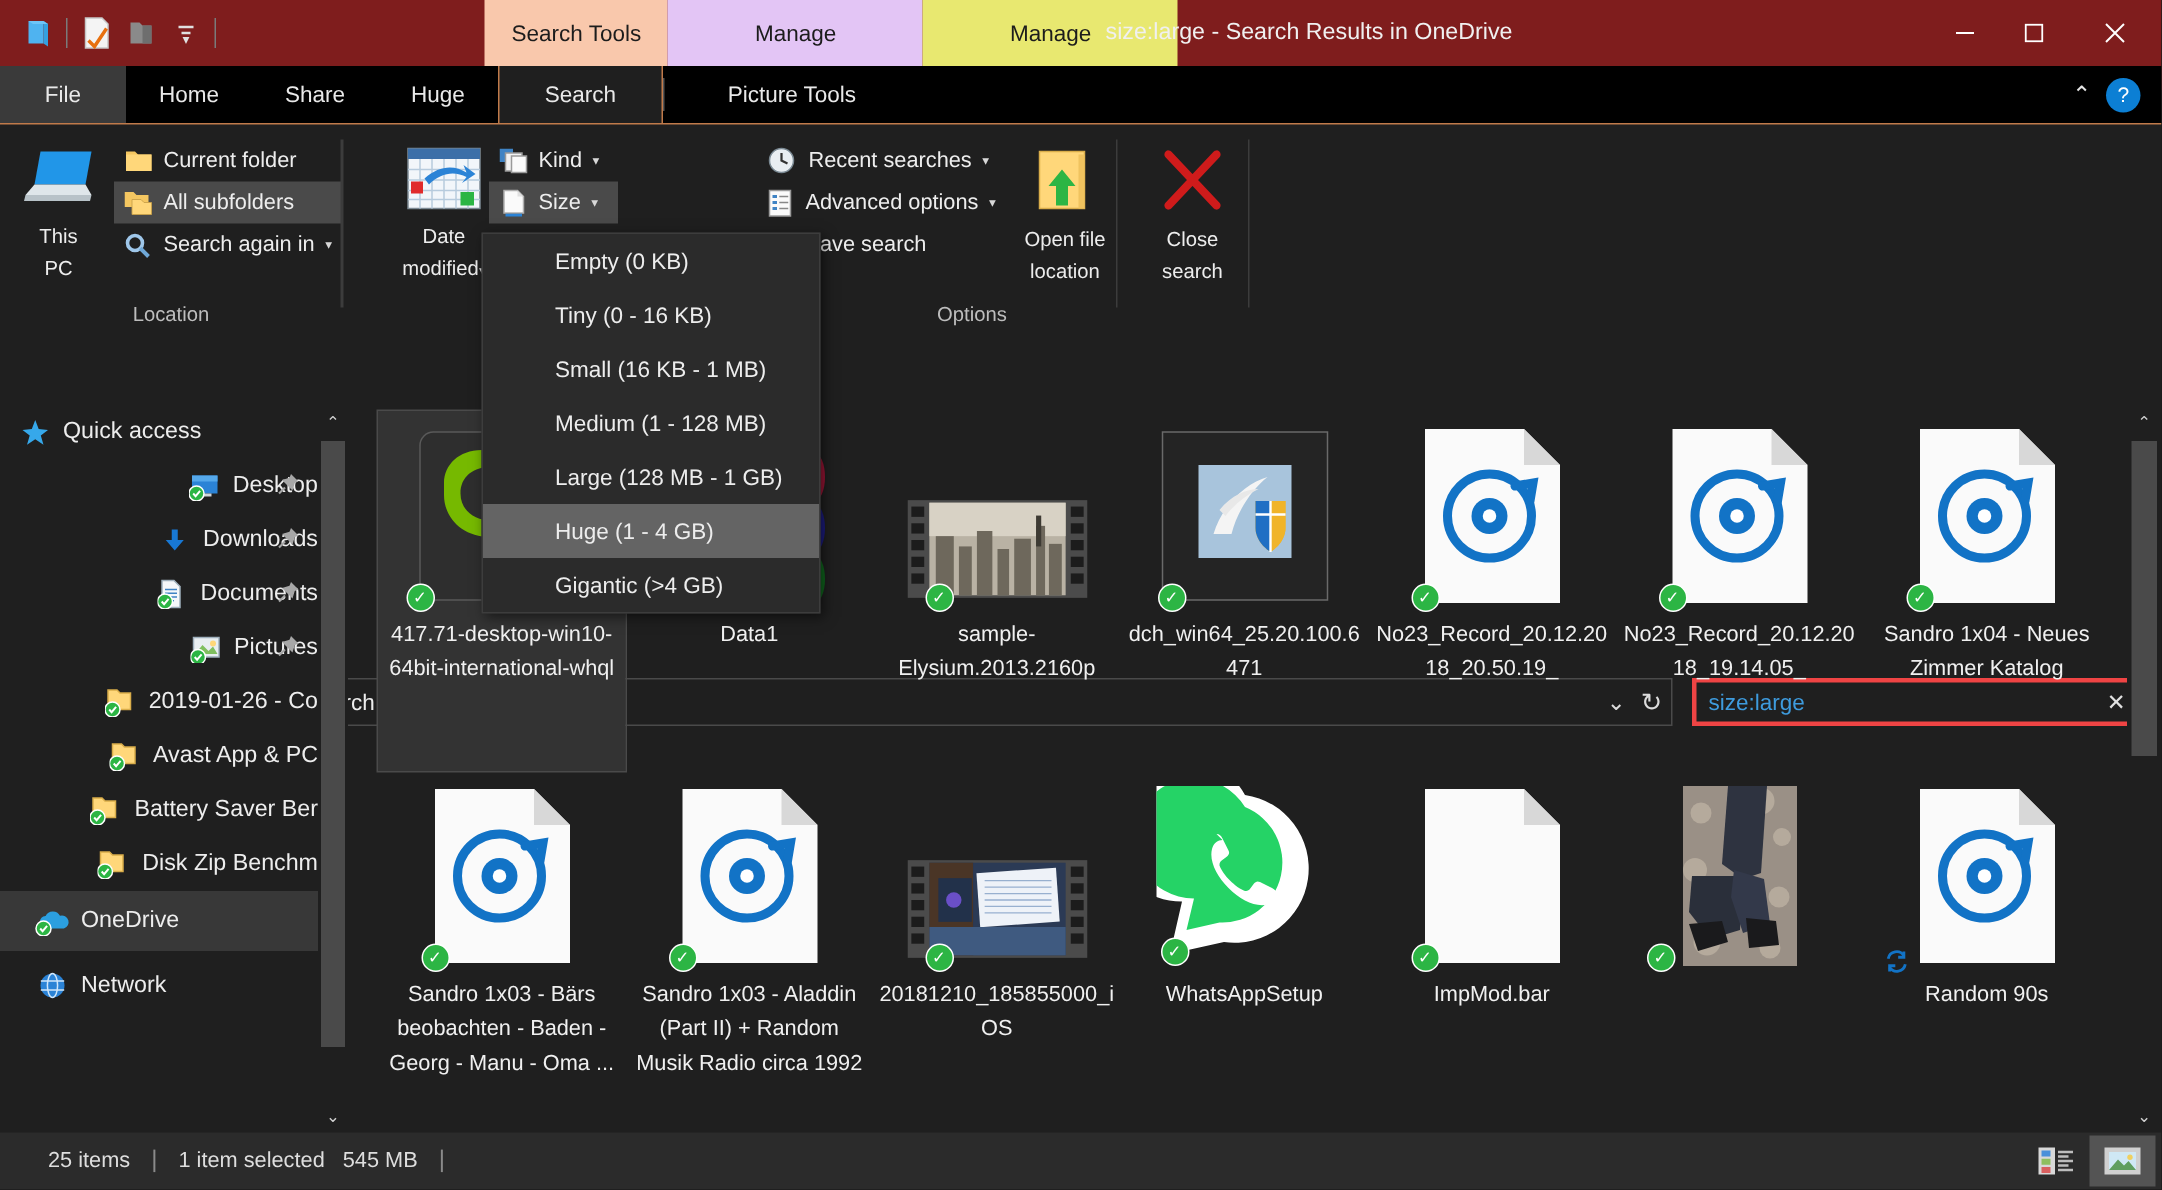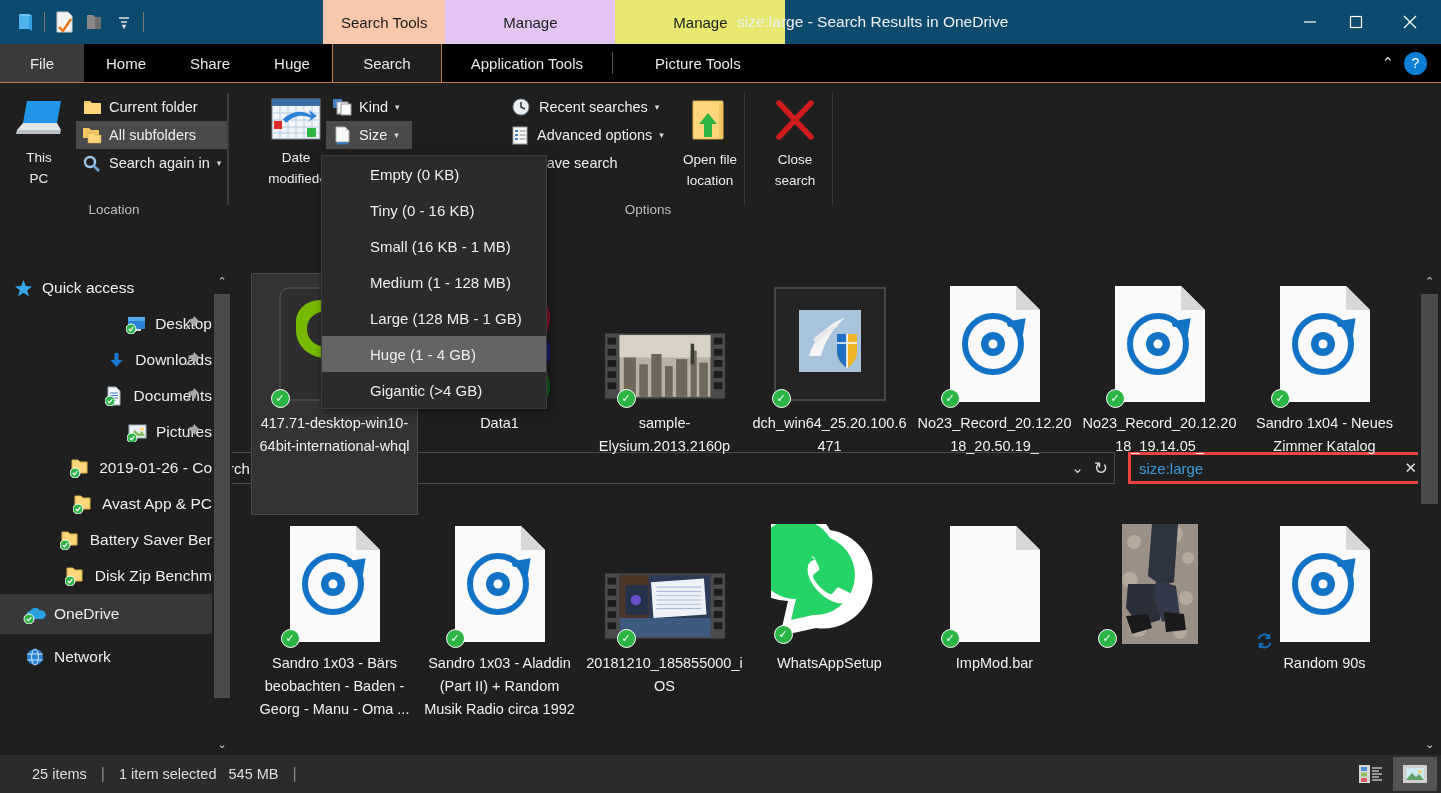--- a/index.html
+++ b/index.html
@@ -8,21 +8,21 @@
     background: #1f1f1f;
     font-family: "Liberation Sans", sans-serif;
     overflow: hidden;
     color: #e8e8e8;
   }
   .win { position: relative; width: 1441px; height: 793px; background:#1f1f1f; }
 
   
   .titlebar {
     position:absolute; left:0; top:0; width:1441px; height:60px;
-    background:#0c4a6e;
+    background:#7f1d1d;
   }
   .qat { position:absolute; left:10px; top:6px; height:32px; display:flex; align-items:center; gap:0px;}
   .qat-ico { width:30px; height:32px; display:flex; align-items:center; justify-content:center; }
   .sep-v { width:1px; height:20px; background:#7a7a7a; margin:0 4px; }
   .ctx-tabs { position:absolute; left:323px; top:0; height:44px; display:flex; }
   .ctx-tab {
     height:44px; display:flex; align-items:center; justify-content:center;
     font-size:15px; color:#1c1c1c; padding:0 18px;
   }
   .ctx-search { background:#f9c8ac; min-width:110px; }
@@ -219,21 +219,20 @@
       </div>
     </div>
   </div>
 
   <div class="tabrow">
     <div class="tab file">File</div>
     <div class="tab">Home</div>
     <div class="tab">Share</div>
     <div class="tab">Huge</div>
     <div class="tab active" style="min-width:110px">Search</div>
-    <div class="tab" style="min-width:170px">Application Tools</div>
     <div class="tabsep"></div>
     <div class="tab" style="min-width:170px">Picture Tools</div>
   </div>
   <div class="tabrow-right">
     <div style="color:#e5e5e5;font-size:15px;">⌃</div>
     <div class="help-circle">?</div>
   </div>
 
   <div class="ribbon">
 

